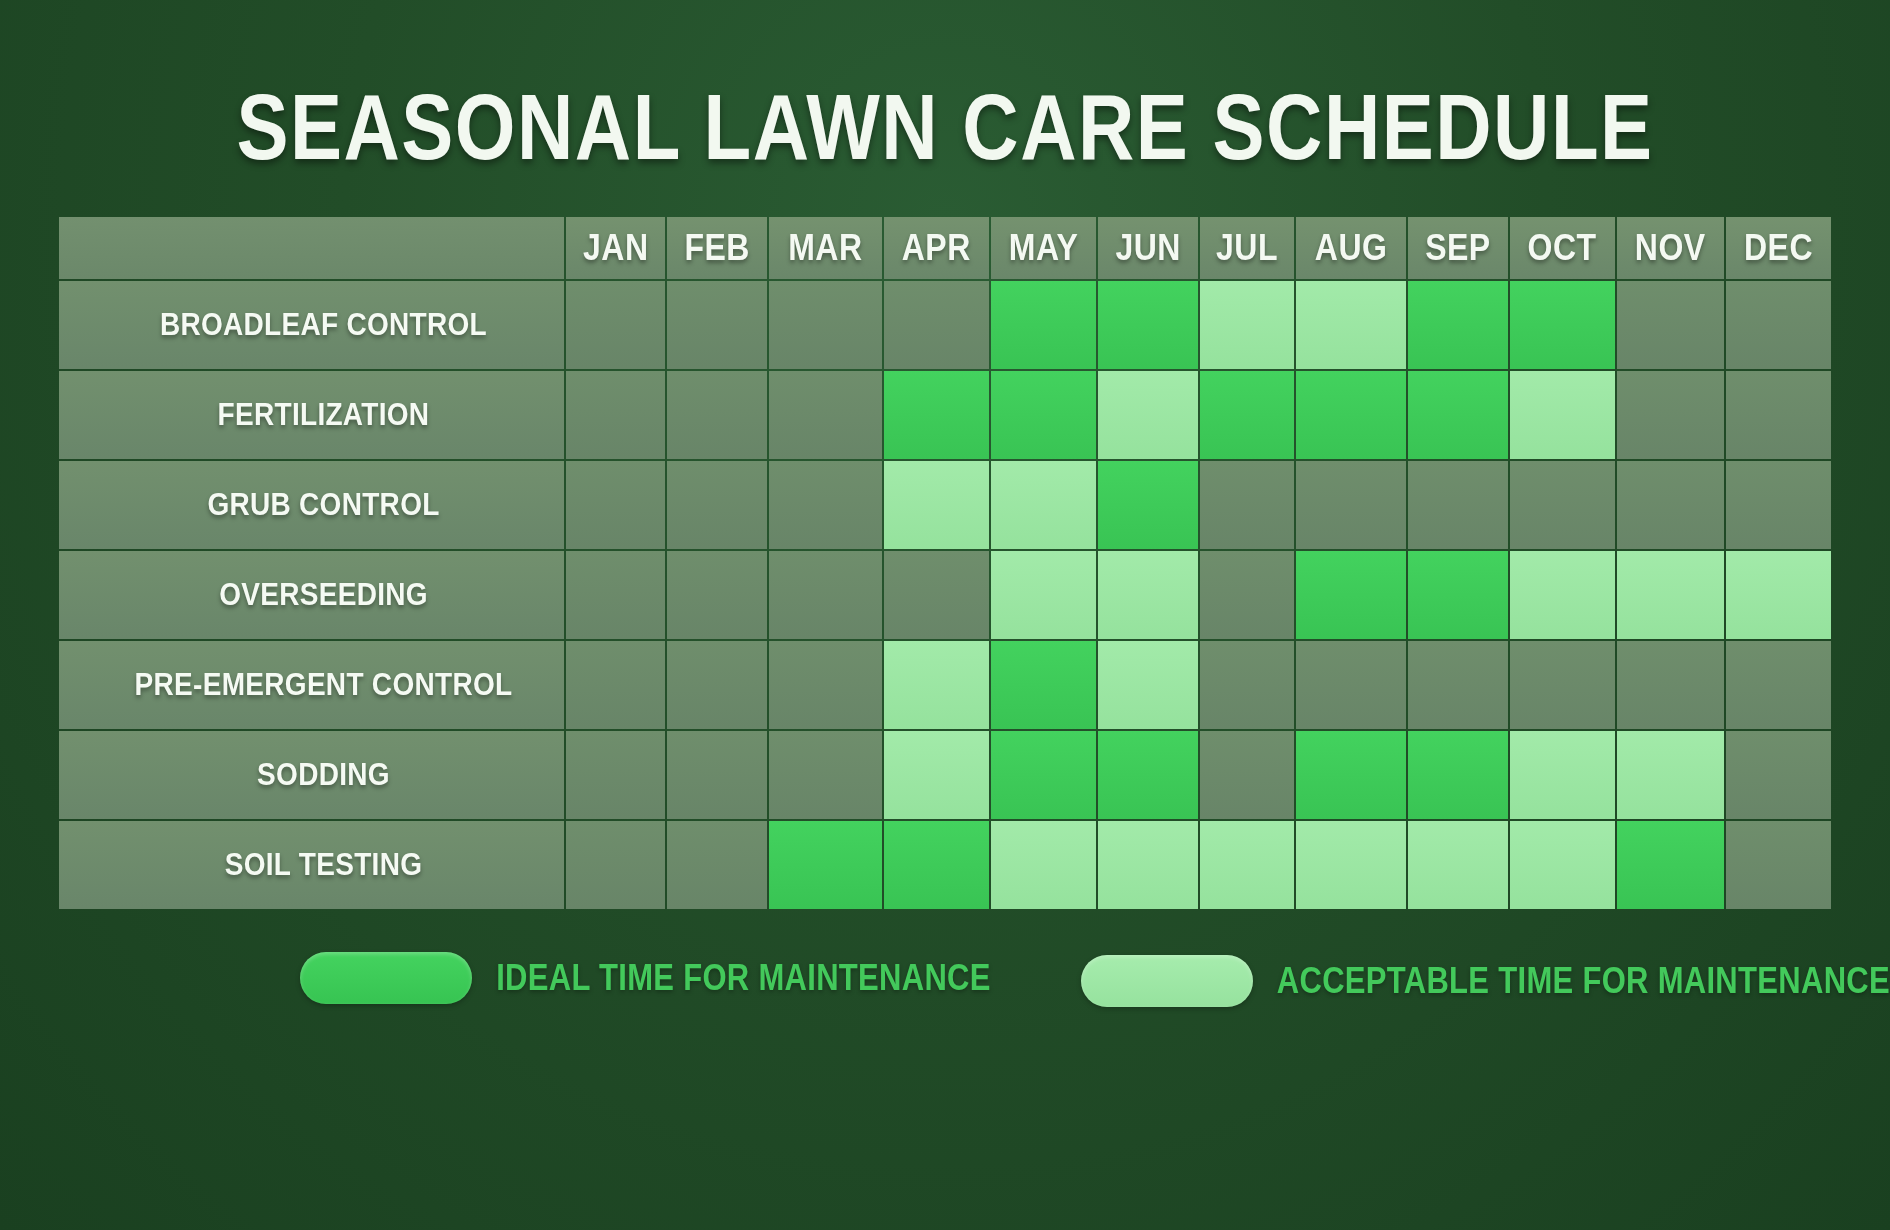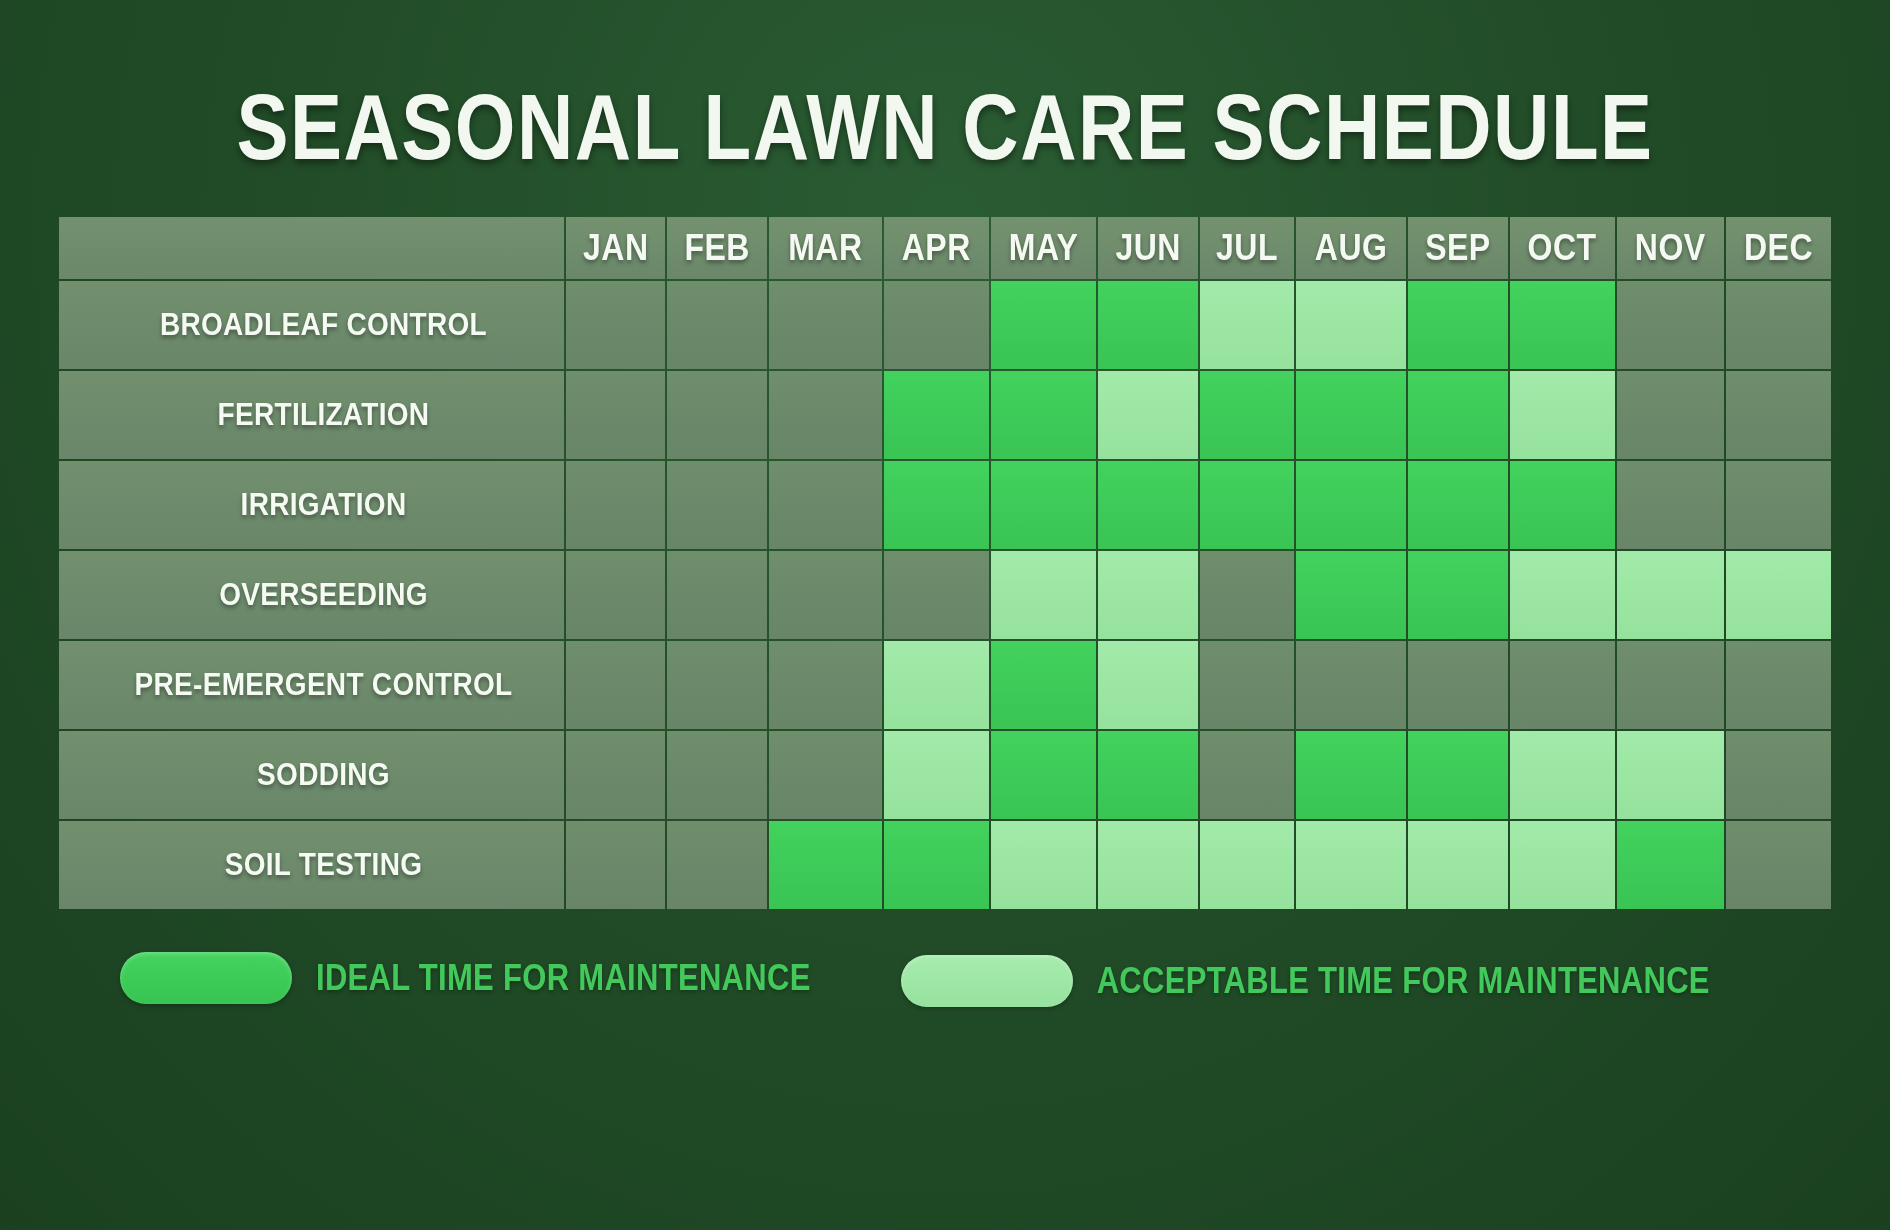--- a/index.html
+++ b/index.html
@@ -62,21 +62,21 @@
   .row-label span{ display:inline-block; transform:scaleY(1.14); }
 
   .cell{ height:88px; }
   .cell.empty{ background:linear-gradient(180deg,#6f8e6c 0%,#688568 100%); }
   .cell.ideal{ background:linear-gradient(180deg,#43d25e 0%,#39c454 100%); }
   .cell.accept{ background:linear-gradient(180deg,#a2eaa9 0%,#95e29d 100%); }
 
   
   .legend{
     margin-top:38px;
-    display:flex; align-items:center; justify-content:flex-start;
+    display:flex; align-items:center; justify-content:flex-end;
     gap:0;
     padding-left:120px;
   }
   .legend-item{ display:flex; align-items:center; }
   .legend-item + .legend-item{ margin-left:90px;margin-top:6px; }
   .swatch{
     width:172px; height:52px; border-radius:26px;
     box-shadow:inset 0 2px 4px rgba(255,255,255,0.25), 0 2px 5px rgba(0,0,0,0.25);
   }
   .swatch.ideal{ background:linear-gradient(180deg,#44d35f 0%,#37c452 100%); }
@@ -143,31 +143,31 @@
             <td class="cell ideal"></td>
             <td class="cell accept"></td>
             <td class="cell ideal"></td>
             <td class="cell ideal"></td>
             <td class="cell ideal"></td>
             <td class="cell accept"></td>
             <td class="cell empty"></td>
             <td class="cell empty"></td>
           </tr>
           <tr>
-            <th class="row-label"><span>IRRIGATION</span></th>
-            <td class="cell empty"></td>
-            <td class="cell empty"></td>
-            <td class="cell empty"></td>
-            <td class="cell ideal"></td>
-            <td class="cell ideal"></td>
-            <td class="cell ideal"></td>
-            <td class="cell ideal"></td>
-            <td class="cell ideal"></td>
-            <td class="cell ideal"></td>
-            <td class="cell ideal"></td>
+            <th class="row-label"><span>GRUB CONTROL</span></th>
+            <td class="cell empty"></td>
+            <td class="cell empty"></td>
+            <td class="cell empty"></td>
+            <td class="cell accept"></td>
+            <td class="cell accept"></td>
+            <td class="cell ideal"></td>
+            <td class="cell empty"></td>
+            <td class="cell empty"></td>
+            <td class="cell empty"></td>
+            <td class="cell empty"></td>
             <td class="cell empty"></td>
             <td class="cell empty"></td>
           </tr>
           <tr>
             <th class="row-label"><span>OVERSEEDING</span></th>
             <td class="cell empty"></td>
             <td class="cell empty"></td>
             <td class="cell empty"></td>
             <td class="cell empty"></td>
             <td class="cell accept"></td>

